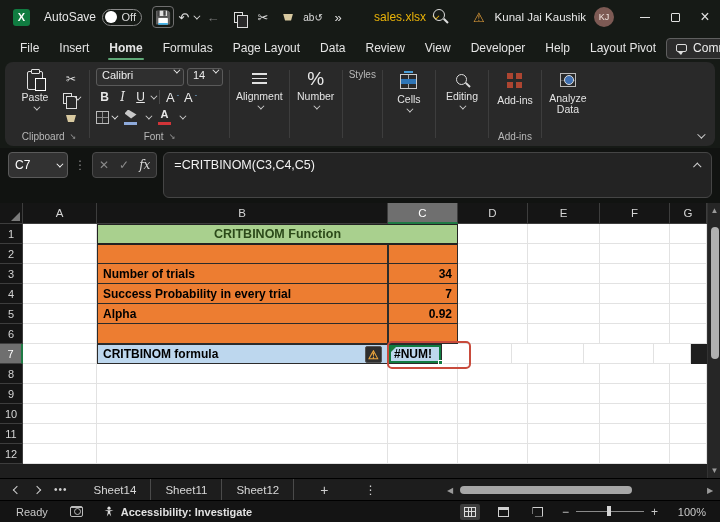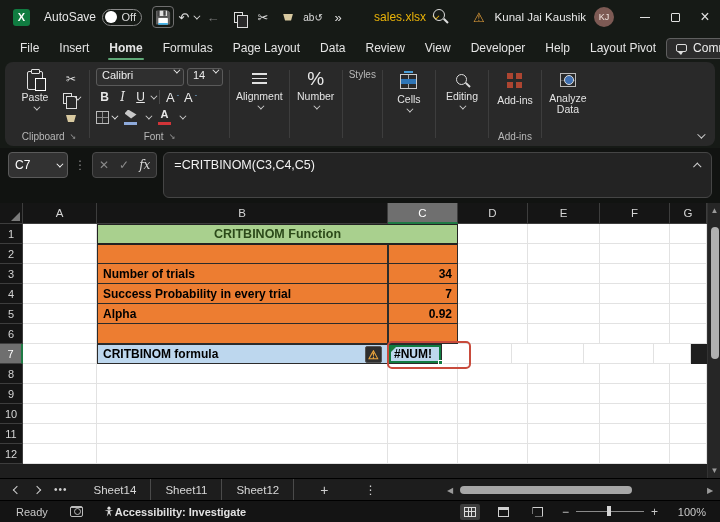--- a/index.html
+++ b/index.html
@@ -143,21 +143,21 @@
   .hscroll { position:absolute; right:4px; top:4px; width:272px; height:14px; display:flex; align-items:center; }
   .hs-arr { color:#9a9a9a; font-size:8px; width:12px; text-align:center; }
   .hthumb { margin-left:4px; width:172px; height:8px; background:#a8a8a8; border-radius:4px; }
   .hs-arr.right { margin-left:auto; }
 
   
   .statusbar { height:22px; background:#141414; border-top:1px solid #000; display:flex; align-items:center; color:#c8c8c8; font-size:11px; }
   .sb-ready { margin-left:16px; }
   .icon-macro { width:13px; height:11px; border:1.1px solid #bbb; border-radius:2px; margin-left:22px; position:relative; background:linear-gradient(#bbb 0 0) top/100% 1px no-repeat; }
   .icon-macro::after { content:''; position:absolute; right:1px; bottom:1px; width:5px; height:5px; border:1.1px solid #bbb; border-radius:50%; }
-  .sb-access { display:flex; align-items:center; margin-left:20px; color:#e2e2e2; font-weight:bold; }
+  .sb-access { display:flex; align-items:center; gap:6px; margin-left:20px; color:#e2e2e2; font-weight:bold; }
   .sb-right { margin-left:auto; display:flex; align-items:center; gap:14px; padding-right:14px; }
   .viewbtn { width:20px; height:16px; display:flex; align-items:center; justify-content:center; border-radius:2px; }
   .viewbtn.on { background:#3c3c3c; }
   .icon-normal { width:12px; height:10px; border:1px solid #ddd; background:
       linear-gradient(#ddd 0 0) center/100% 1px no-repeat,
       linear-gradient(90deg,#ddd 0 0) 33% 0/1px 100% no-repeat,
       linear-gradient(90deg,#ddd 0 0) 66% 0/1px 100% no-repeat; }
   .icon-pagelayout { width:11px; height:10px; border:1px solid #cfcfcf; background:linear-gradient(#cfcfcf 0 0) top/100% 2px no-repeat; }
   .icon-pagebreak { width:11px; height:10px; border:1px solid #cfcfcf; clip-path:polygon(0 0,100% 0,100% 100%,25% 100%,0 70%); }
   .zoomctl { display:flex; align-items:center; gap:7px; }

